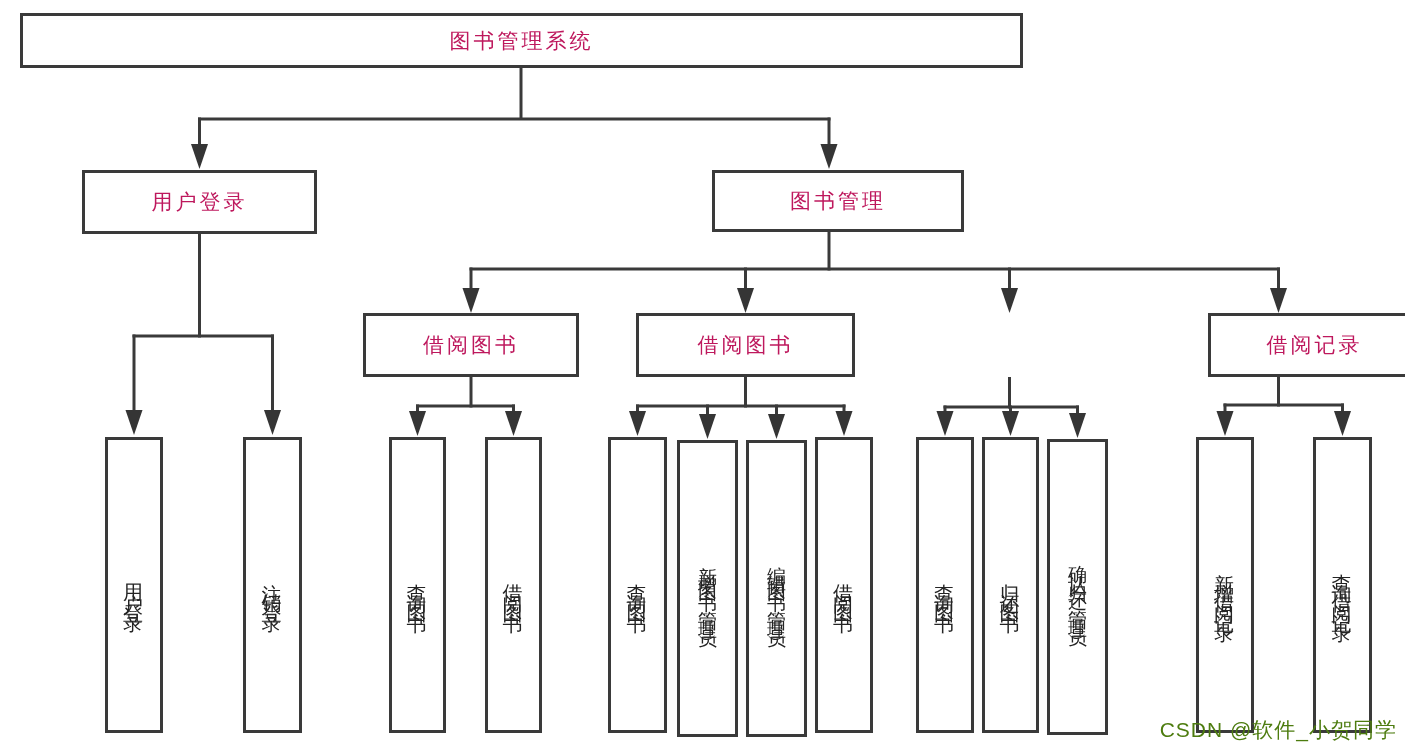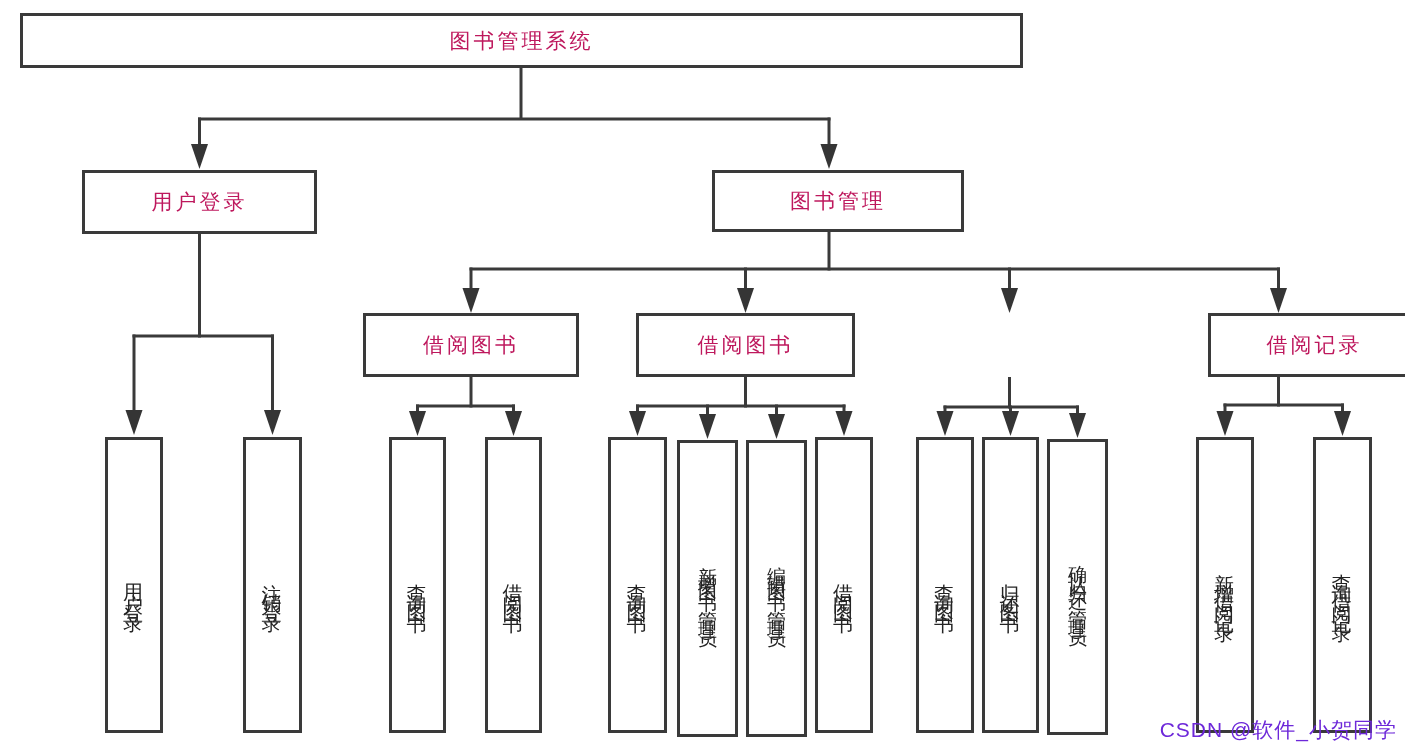--- a/index.html
+++ b/index.html
@@ -47,21 +47,21 @@
     letter-spacing: 10px;
     color: #242424;
   }
   .vbox > span { padding-top: 6px; }
   .watermark {
     position: absolute;
     right: 8px;
     top: 716px;
     font-size: 21px;
     letter-spacing: 1px;
-    color: #6d28d9;
+    color: #4d7c0f;
     white-space: nowrap;
   }
 </style>
 </head>
 <body>
 
 <div class="stage">
 
   <svg class="connectors" viewBox="0 0 1405 747" xmlns="http://www.w3.org/2000/svg">
     <g stroke="#3a3a3a" stroke-width="3" fill="none">

